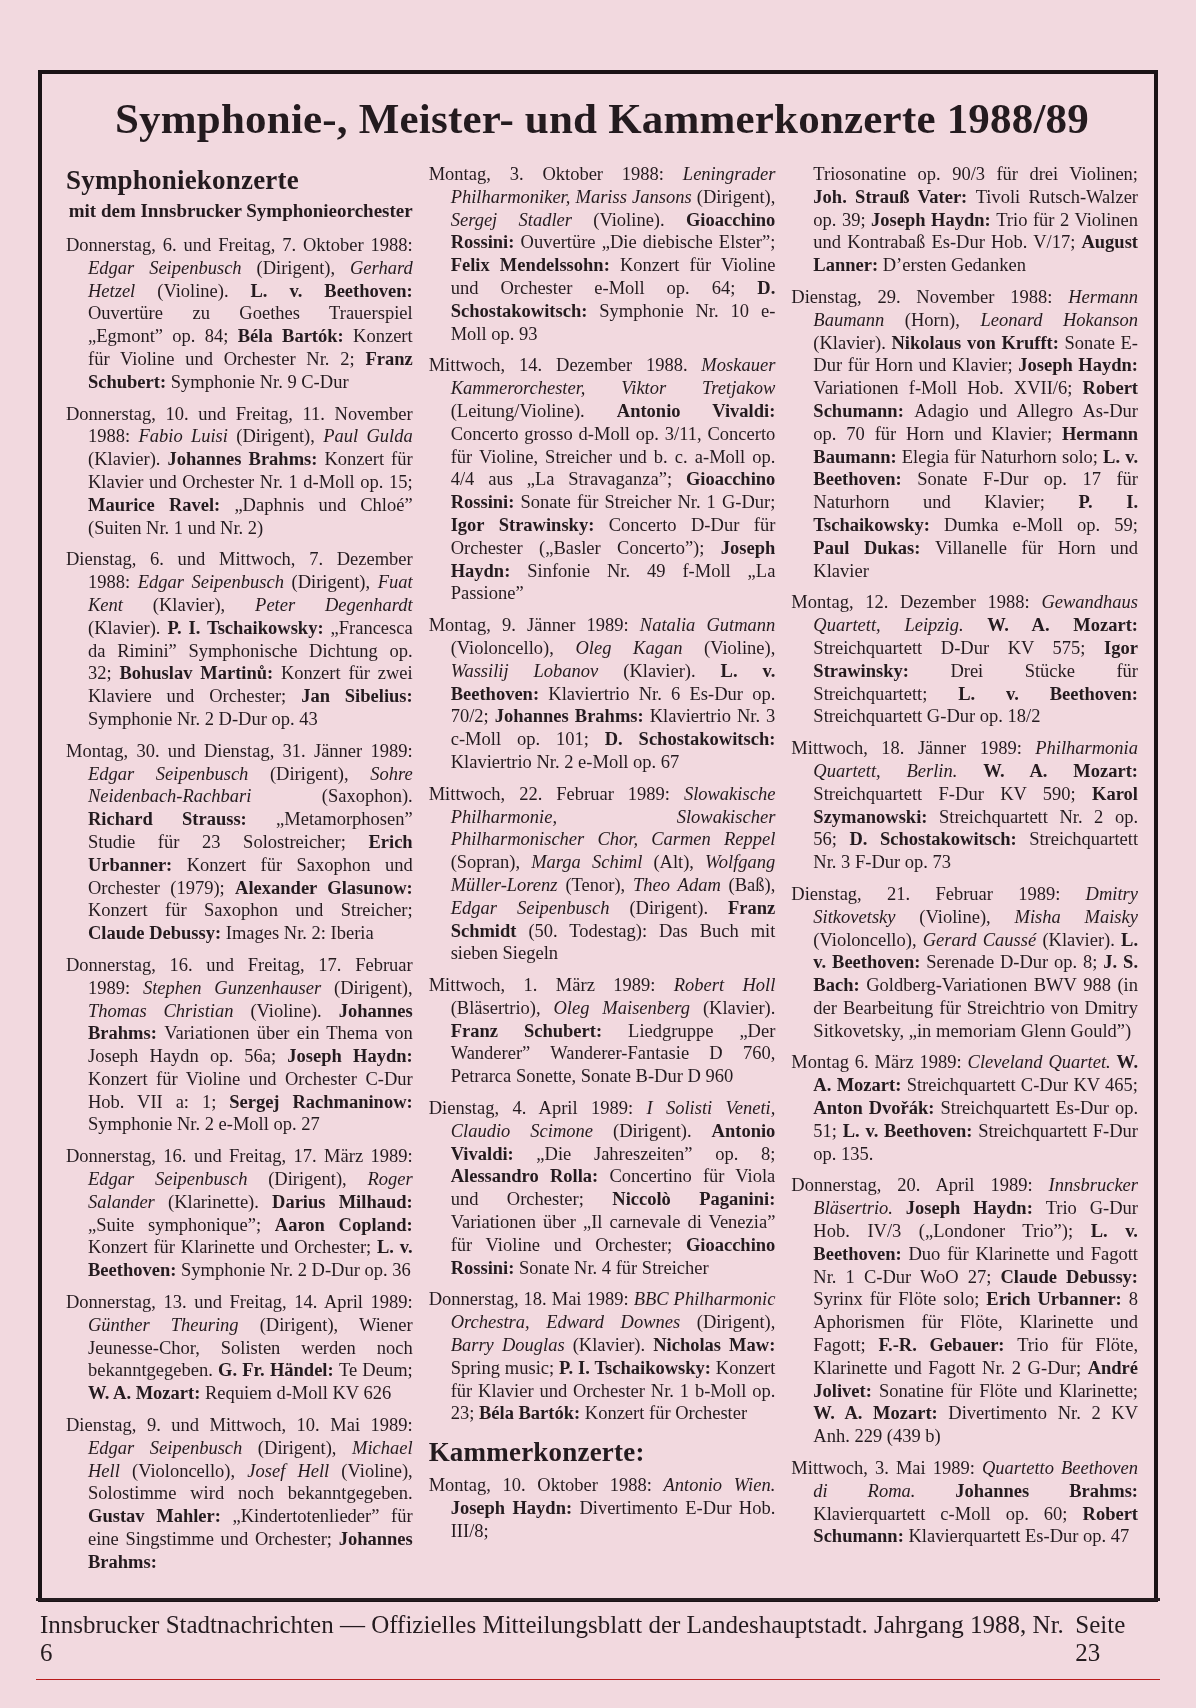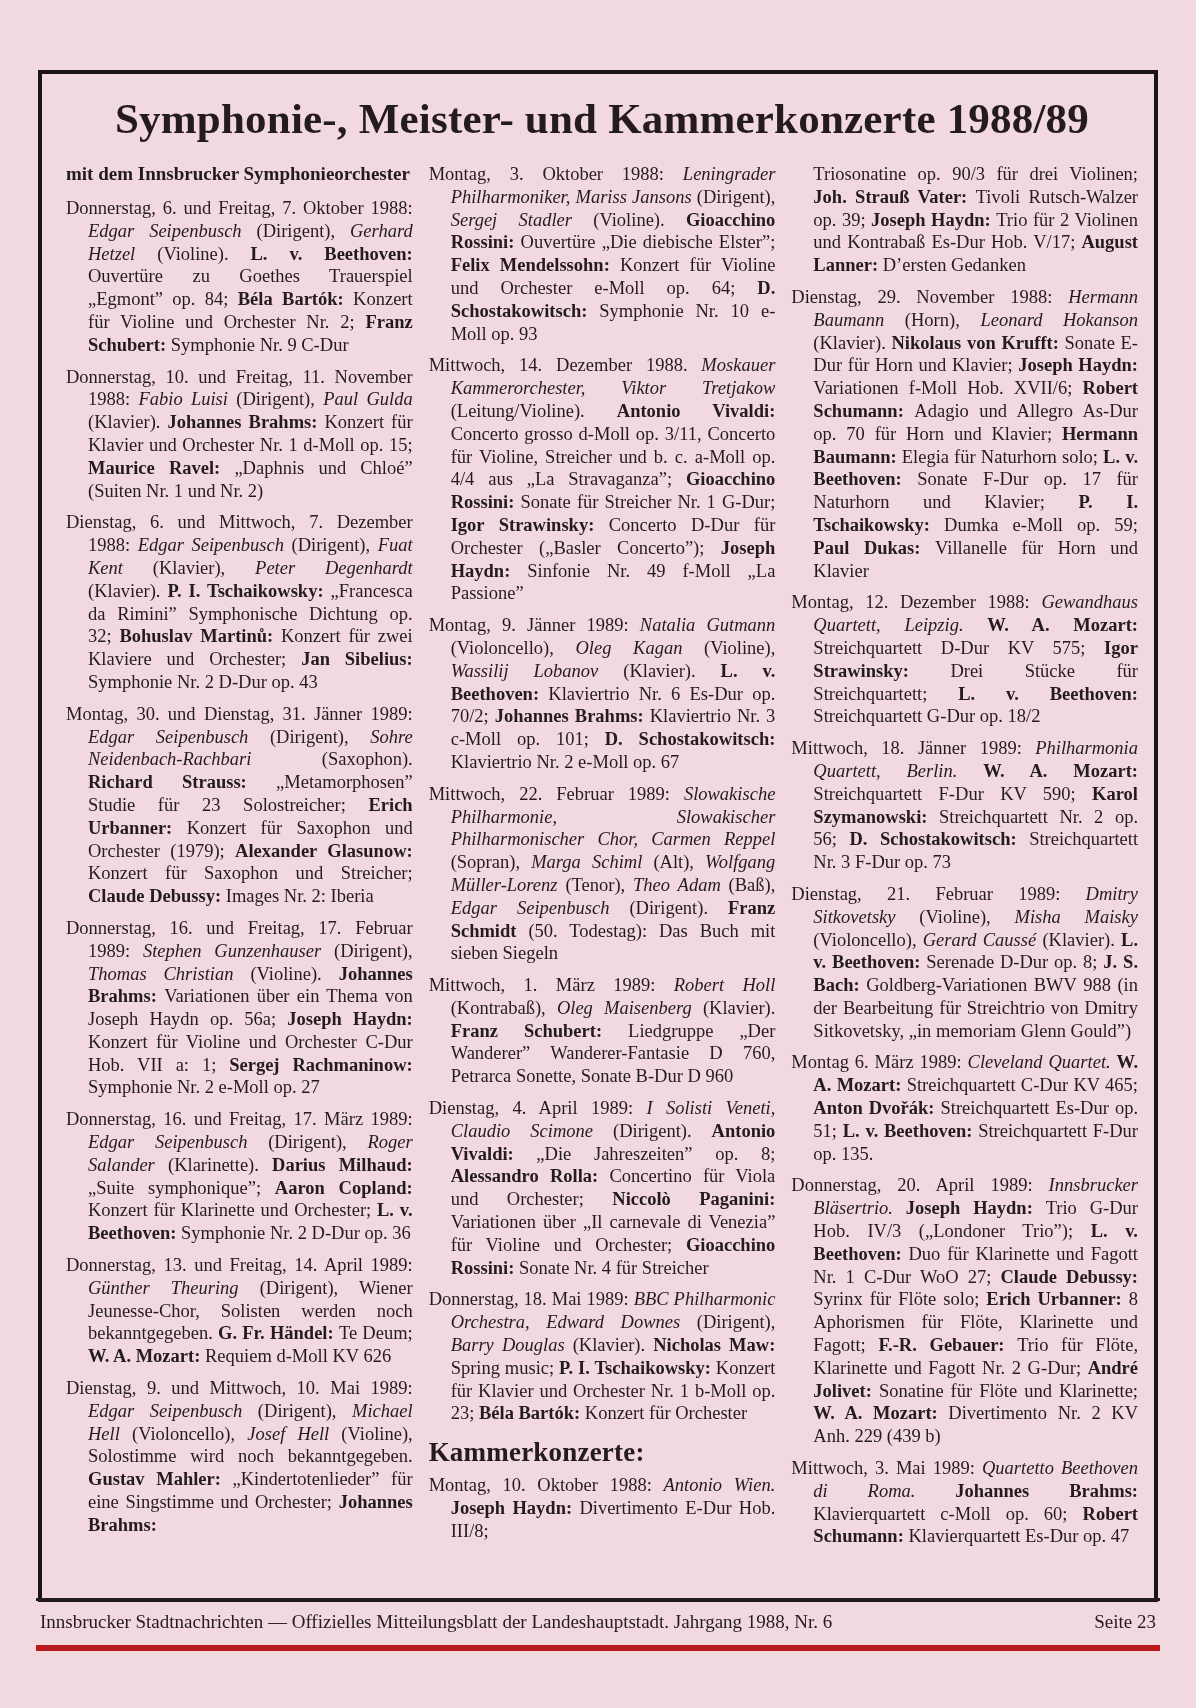--- a/index.html
+++ b/index.html
@@ -70,50 +70,51 @@
   }
   .b { font-weight: bold; }
   .i { font-style: italic; }
   .footer {
     position: absolute;
     left: 36px;
     top: 1598px;
     width: 1124px;
     box-sizing: border-box;
     border-top: 3px solid #241b1f;
-    border-bottom: 6px solid #b91c1c;
+    border-bottom: 1px solid #b91c1c;
     padding: 10px 4px 12px 4px;
     display: flex;
     justify-content: space-between;
-    font-size: 19px;
+    font-size: 25px;
   }
 </style>
 </head>
 <body>
 
 <div class="frame">
   <h1 class="title">Symphonie-, Meister- und Kammerkonzerte 1988/89</h1>
   <div class="cols">
     <div class="col">
+        <h2 class="heading">Symphoniekonzerte</h2>
         <h3 class="subheading">mit dem Innsbrucker Symphonieorchester</h3>
         <p class="entry"><span>Donnerstag, 6. und Freitag, 7. Oktober 1988: </span><span class="i">Edgar Seipenbusch </span><span>(Dirigent), </span><span class="i">Gerhard Hetzel </span><span>(Violine). </span><span class="b">L. v. Beethoven: </span><span>Ouvertüre zu Goethes Trauerspiel „Egmont” op. 84; </span><span class="b">Béla Bartók: </span><span>Konzert für Violine und Orchester Nr. 2; </span><span class="b">Franz Schubert: </span><span>Symphonie Nr. 9 C-Dur</span></p>
         <p class="entry"><span>Donnerstag, 10. und Freitag, 11. November 1988: </span><span class="i">Fabio Luisi </span><span>(Dirigent), </span><span class="i">Paul Gulda </span><span>(Klavier). </span><span class="b">Johannes Brahms: </span><span>Konzert für Klavier und Orchester Nr. 1 d-Moll op. 15; </span><span class="b">Maurice Ravel: </span><span>„Daphnis und Chloé” (Suiten Nr. 1 und Nr. 2)</span></p>
         <p class="entry"><span>Dienstag, 6. und Mittwoch, 7. Dezember 1988: </span><span class="i">Edgar Seipenbusch </span><span>(Dirigent), </span><span class="i">Fuat Kent </span><span>(Klavier), </span><span class="i">Peter Degenhardt </span><span>(Klavier). </span><span class="b">P. I. Tschaikowsky: </span><span>„Francesca da Rimini” Symphonische Dichtung op. 32; </span><span class="b">Bohuslav Martinů: </span><span>Konzert für zwei Klaviere und Orchester; </span><span class="b">Jan Sibelius: </span><span>Symphonie Nr. 2 D-Dur op. 43</span></p>
         <p class="entry"><span>Montag, 30. und Dienstag, 31. Jänner 1989: </span><span class="i">Edgar Seipenbusch </span><span>(Dirigent), </span><span class="i">Sohre Neidenbach-Rachbari </span><span>(Saxophon). </span><span class="b">Richard Strauss: </span><span>„Metamorphosen” Studie für 23 Solostreicher; </span><span class="b">Erich Urbanner: </span><span>Konzert für Saxophon und Orchester (1979); </span><span class="b">Alexander Glasunow: </span><span>Konzert für Saxophon und Streicher; </span><span class="b">Claude Debussy: </span><span>Images Nr. 2: Iberia</span></p>
         <p class="entry"><span>Donnerstag, 16. und Freitag, 17. Februar 1989: </span><span class="i">Stephen Gunzenhauser </span><span>(Dirigent), </span><span class="i">Thomas Christian </span><span>(Violine). </span><span class="b">Johannes Brahms: </span><span>Variationen über ein Thema von Joseph Haydn op. 56a; </span><span class="b">Joseph Haydn: </span><span>Konzert für Violine und Orchester C-Dur Hob. VII a: 1; </span><span class="b">Sergej Rachmaninow: </span><span>Symphonie Nr. 2 e-Moll op. 27</span></p>
         <p class="entry"><span>Donnerstag, 16. und Freitag, 17. März 1989: </span><span class="i">Edgar Seipenbusch </span><span>(Dirigent), </span><span class="i">Roger Salander </span><span>(Klarinette). </span><span class="b">Darius Milhaud: </span><span>„Suite symphonique”; </span><span class="b">Aaron Copland: </span><span>Konzert für Klarinette und Orchester; </span><span class="b">L. v. Beethoven: </span><span>Symphonie Nr. 2 D-Dur op. 36</span></p>
         <p class="entry"><span>Donnerstag, 13. und Freitag, 14. April 1989: </span><span class="i">Günther Theuring </span><span>(Dirigent), Wiener Jeunesse-Chor, Solisten werden noch bekanntgegeben. </span><span class="b">G. Fr. Händel: </span><span>Te Deum; </span><span class="b">W. A. Mozart: </span><span>Requiem d-Moll KV 626</span></p>
         <p class="entry"><span>Dienstag, 9. und Mittwoch, 10. Mai 1989: </span><span class="i">Edgar Seipenbusch </span><span>(Dirigent), </span><span class="i">Michael Hell </span><span>(Violoncello), </span><span class="i">Josef Hell </span><span>(Violine), Solostimme wird noch bekanntgegeben. </span><span class="b">Gustav Mahler: </span><span>„Kindertotenlieder” für eine Singstimme und Orchester; </span><span class="b">Johannes Brahms: </span></p>
       </div>
     <div class="col">
         <p class="entry"><span>Montag, 3. Oktober 1988: </span><span class="i">Leningrader Philharmoniker, Mariss Jansons </span><span>(Dirigent), </span><span class="i">Sergej Stadler </span><span>(Violine). </span><span class="b">Gioacchino Rossini: </span><span>Ouvertüre „Die diebische Elster”; </span><span class="b">Felix Mendelssohn: </span><span>Konzert für Violine und Orchester e-Moll op. 64; </span><span class="b">D. Schostakowitsch: </span><span>Symphonie Nr. 10 e-Moll op. 93</span></p>
         <p class="entry"><span>Mittwoch, 14. Dezember 1988. </span><span class="i">Moskauer Kammerorchester, Viktor Tretjakow </span><span>(Leitung/Violine). </span><span class="b">Antonio Vivaldi: </span><span>Concerto grosso d-Moll op. 3/11, Concerto für Violine, Streicher und b. c. a-Moll op. 4/4 aus „La Stravaganza”; </span><span class="b">Gioacchino Rossini: </span><span>Sonate für Streicher Nr. 1 G-Dur; </span><span class="b">Igor Strawinsky: </span><span>Concerto D-Dur für Orchester („Basler Concerto”); </span><span class="b">Joseph Haydn: </span><span>Sinfonie Nr. 49 f-Moll „La Passione”</span></p>
         <p class="entry"><span>Montag, 9. Jänner 1989: </span><span class="i">Natalia Gutmann </span><span>(Violoncello), </span><span class="i">Oleg Kagan </span><span>(Violine), </span><span class="i">Wassilij Lobanov </span><span>(Klavier). </span><span class="b">L. v. Beethoven: </span><span>Klaviertrio Nr. 6 Es-Dur op. 70/2; </span><span class="b">Johannes Brahms: </span><span>Klaviertrio Nr. 3 c-Moll op. 101; </span><span class="b">D. Schostakowitsch: </span><span>Klaviertrio Nr. 2 e-Moll op. 67</span></p>
         <p class="entry"><span>Mittwoch, 22. Februar 1989: </span><span class="i">Slowakische Philharmonie, Slowakischer Philharmonischer Chor, Carmen Reppel </span><span>(Sopran), </span><span class="i">Marga Schiml </span><span>(Alt), </span><span class="i">Wolfgang Müller-Lorenz </span><span>(Tenor), </span><span class="i">Theo Adam </span><span>(Baß), </span><span class="i">Edgar Seipenbusch </span><span>(Dirigent). </span><span class="b">Franz Schmidt </span><span>(50. Todestag): Das Buch mit sieben Siegeln</span></p>
-        <p class="entry"><span>Mittwoch, 1. März 1989: </span><span class="i">Robert Holl </span><span>(Kontrabaß), </span><span class="i">Oleg Maisenberg </span><span>(Klavier). </span><span class="b">Franz Schubert: </span><span>Liedgruppe „Der Wanderer” Wanderer-Fantasie D 760, Petrarca Sonette, Sonate B-Dur D 960</span></p>
+        <p class="entry"><span>Mittwoch, 1. März 1989: </span><span class="i">Robert Holl </span><span>(Bläsertrio), </span><span class="i">Oleg Maisenberg </span><span>(Klavier). </span><span class="b">Franz Schubert: </span><span>Liedgruppe „Der Wanderer” Wanderer-Fantasie D 760, Petrarca Sonette, Sonate B-Dur D 960</span></p>
         <p class="entry"><span>Dienstag, 4. April 1989: </span><span class="i">I Solisti Veneti, Claudio Scimone </span><span>(Dirigent). </span><span class="b">Antonio Vivaldi: </span><span>„Die Jahreszeiten” op. 8; </span><span class="b">Alessandro Rolla: </span><span>Concertino für Viola und Orchester; </span><span class="b">Niccolò Paganini: </span><span>Variationen über „Il carnevale di Venezia” für Violine und Orchester; </span><span class="b">Gioacchino Rossini: </span><span>Sonate Nr. 4 für Streicher</span></p>
         <p class="entry"><span>Donnerstag, 18. Mai 1989: </span><span class="i">BBC Philharmonic Orchestra, Edward Downes </span><span>(Dirigent), </span><span class="i">Barry Douglas </span><span>(Klavier). </span><span class="b">Nicholas Maw: </span><span>Spring music; </span><span class="b">P. I. Tschaikowsky: </span><span>Konzert für Klavier und Orchester Nr. 1 b-Moll op. 23; </span><span class="b">Béla Bartók: </span><span>Konzert für Orchester</span></p>
         <h2 class="heading">Kammerkonzerte:</h2>
         <p class="entry"><span>Montag, 10. Oktober 1988: </span><span class="i">Antonio Wien. </span><span class="b">Joseph Haydn: </span><span>Divertimento E-Dur Hob. III/8; </span></p>
       </div>
     <div class="col">
         <p class="entry cont"><span>Triosonatine op. 90/3 für drei Violinen; </span><span class="b">Joh. Strauß Vater: </span><span>Tivoli Rutsch-Walzer op. 39; </span><span class="b">Joseph Haydn: </span><span>Trio für 2 Violinen und Kontrabaß Es-Dur Hob. V/17; </span><span class="b">August Lanner: </span><span>D’ersten Gedanken</span></p>
         <p class="entry"><span>Dienstag, 29. November 1988: </span><span class="i">Hermann Baumann </span><span>(Horn), </span><span class="i">Leonard Hokanson </span><span>(Klavier). </span><span class="b">Nikolaus von Krufft: </span><span>Sonate E-Dur für Horn und Klavier; </span><span class="b">Joseph Haydn: </span><span>Variationen f-Moll Hob. XVII/6; </span><span class="b">Robert Schumann: </span><span>Adagio und Allegro As-Dur op. 70 für Horn und Klavier; </span><span class="b">Hermann Baumann: </span><span>Elegia für Naturhorn solo; </span><span class="b">L. v. Beethoven: </span><span>Sonate F-Dur op. 17 für Naturhorn und Klavier; </span><span class="b">P. I. Tschaikowsky: </span><span>Dumka e-Moll op. 59; </span><span class="b">Paul Dukas: </span><span>Villanelle für Horn und Klavier</span></p>
         <p class="entry"><span>Montag, 12. Dezember 1988: </span><span class="i">Gewandhaus Quartett, Leipzig. </span><span class="b">W. A. Mozart: </span><span>Streichquartett D-Dur KV 575; </span><span class="b">Igor Strawinsky: </span><span>Drei Stücke für Streichquartett; </span><span class="b">L. v. Beethoven: </span><span>Streichquartett G-Dur op. 18/2</span></p>
         <p class="entry"><span>Mittwoch, 18. Jänner 1989: </span><span class="i">Philharmonia Quartett, Berlin. </span><span class="b">W. A. Mozart: </span><span>Streichquartett F-Dur KV 590; </span><span class="b">Karol Szymanowski: </span><span>Streichquartett Nr. 2 op. 56; </span><span class="b">D. Schostakowitsch: </span><span>Streichquartett Nr. 3 F-Dur op. 73</span></p>

